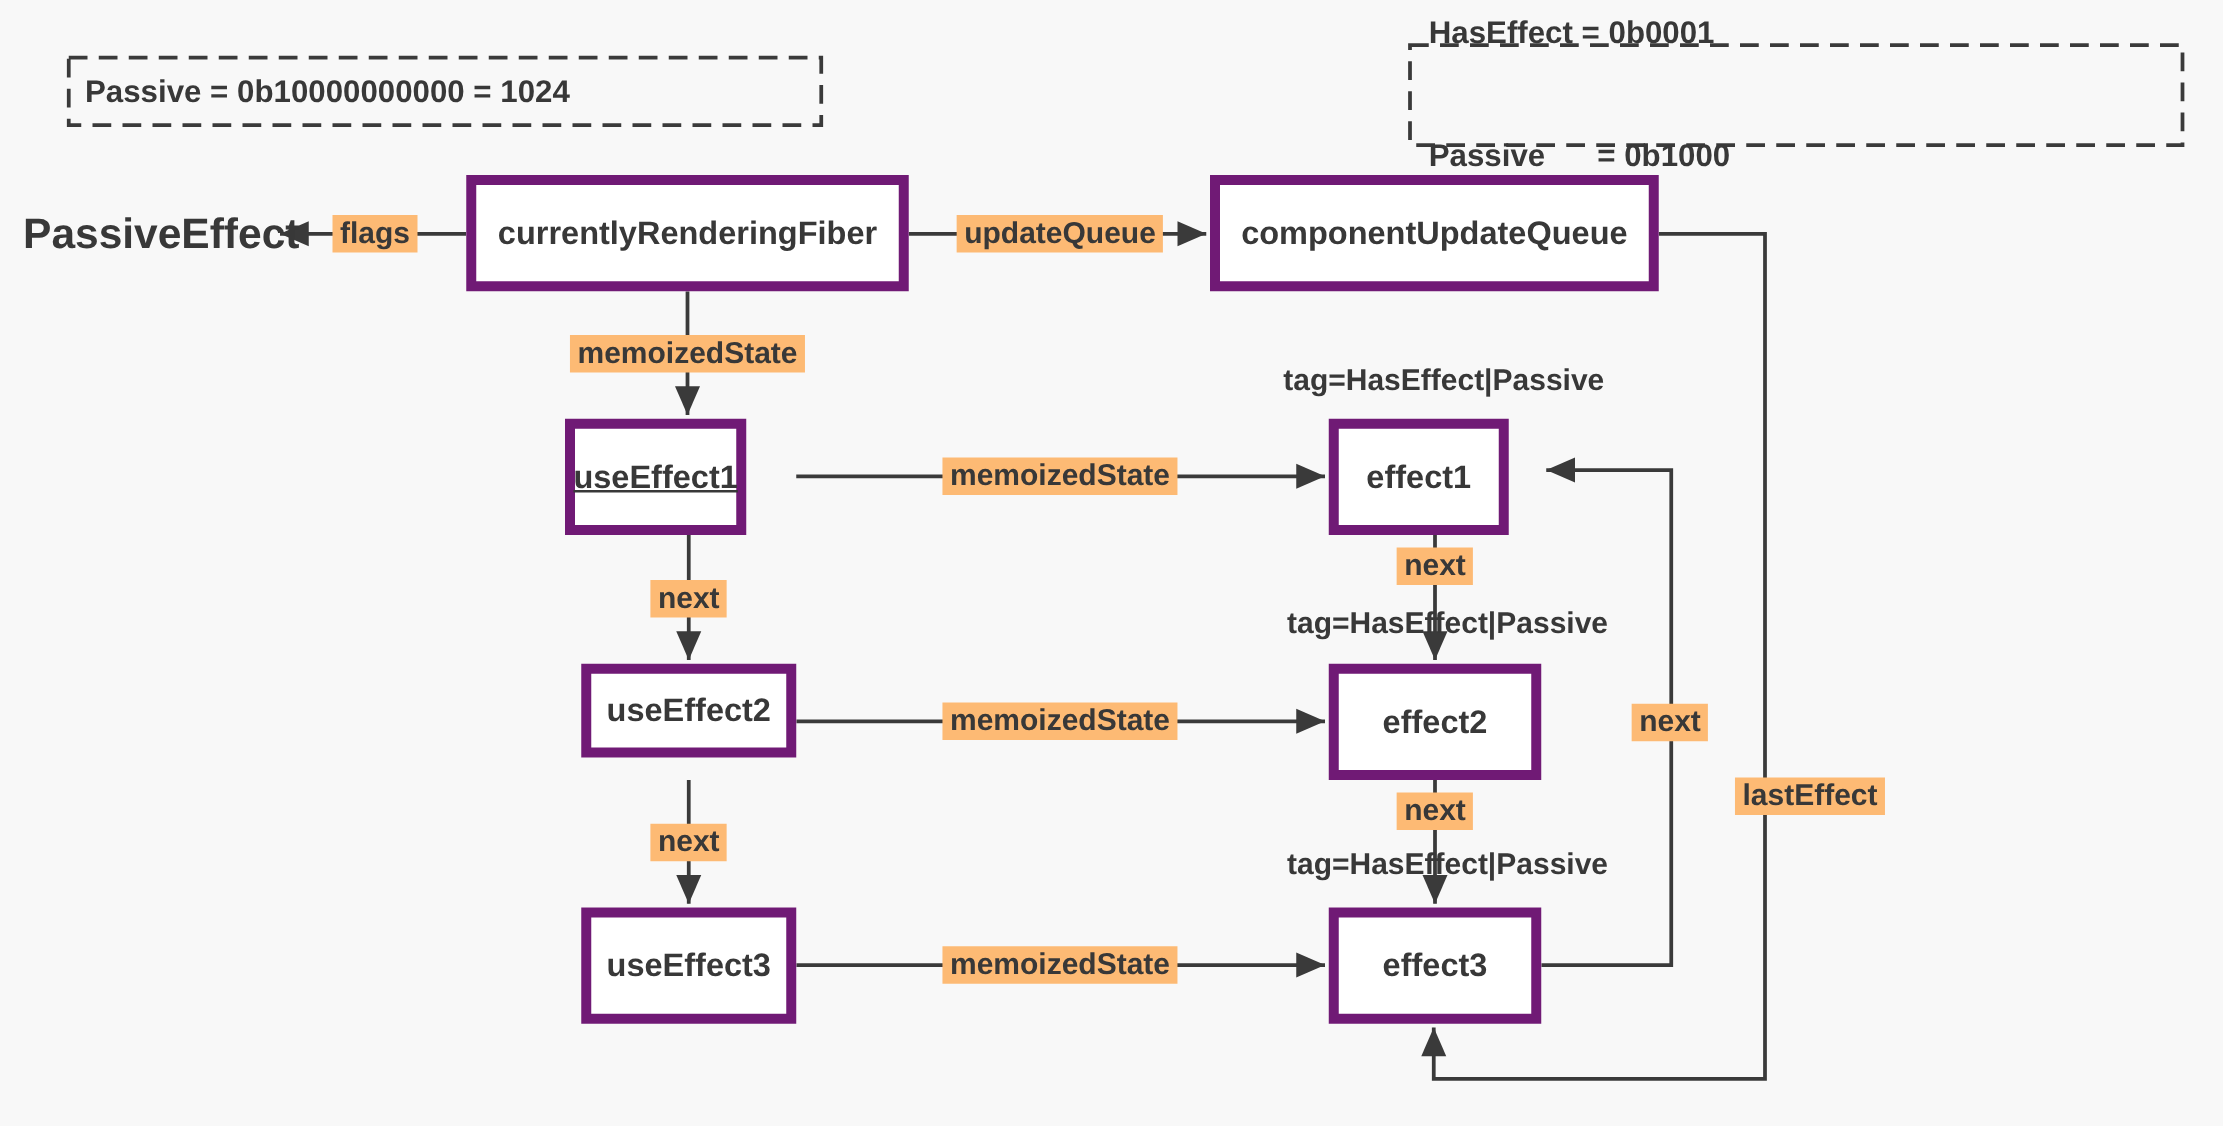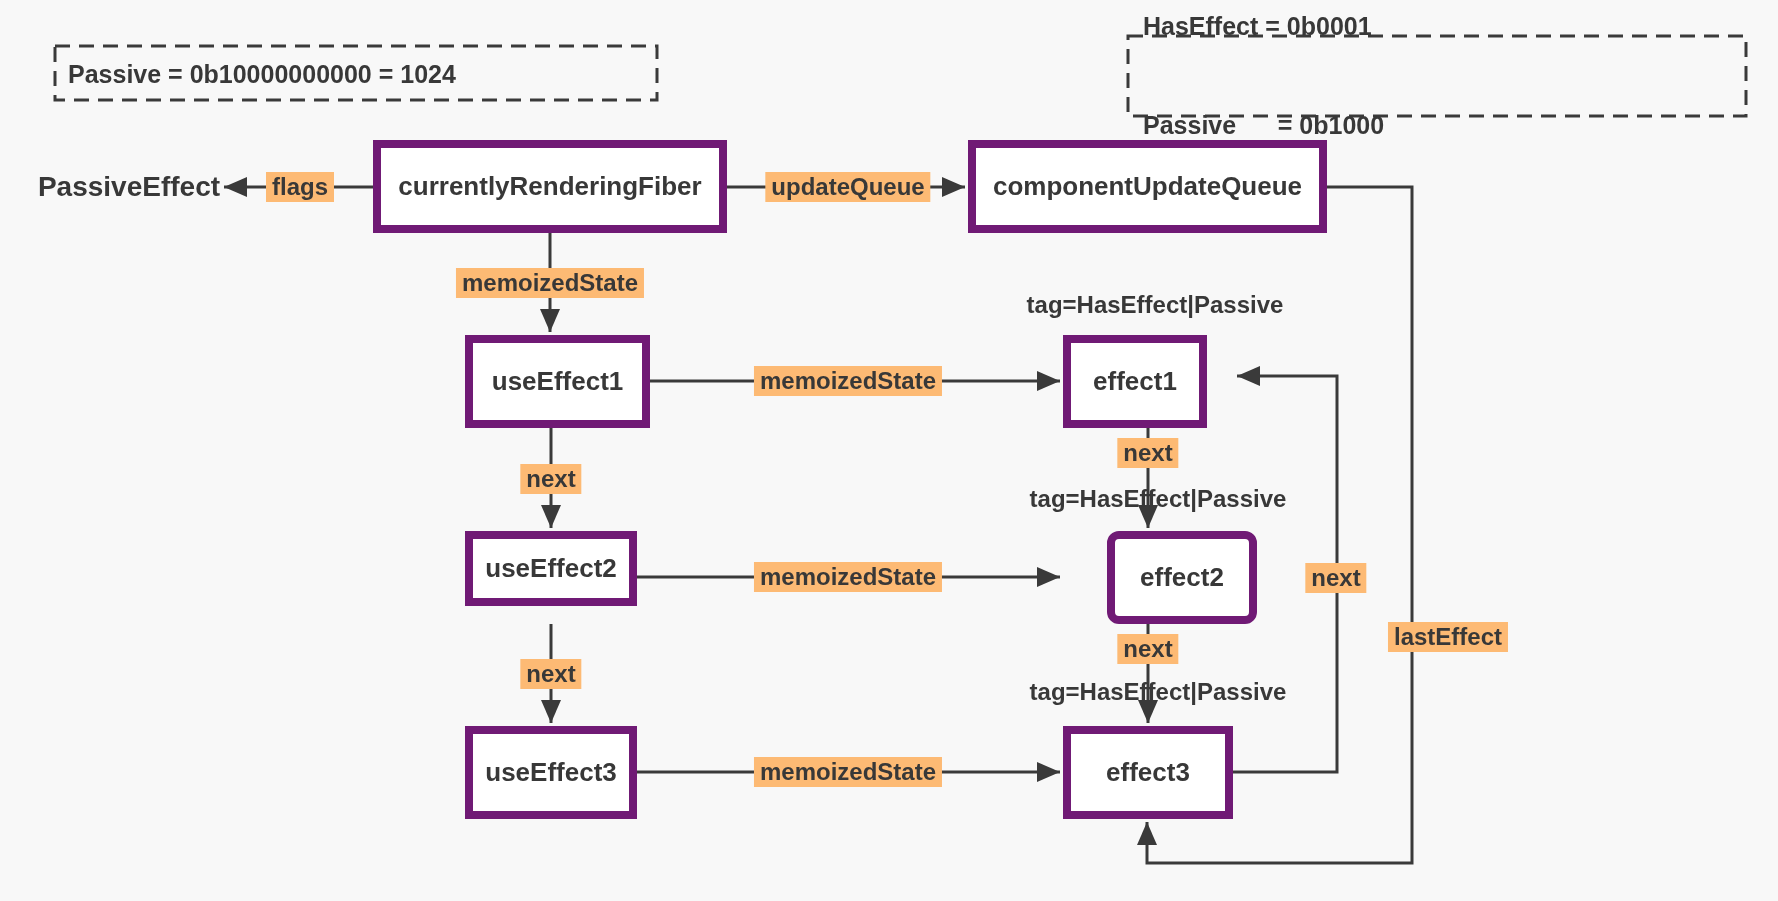--- a/index.html
+++ b/index.html
@@ -68,41 +68,41 @@
     <div>Passive      = 0b1000</div>
   </div>
 
   <div class="node" style="left:373px; top:140px; width:354px; height:93px;">
     <span>currentlyRenderingFiber</span>
   </div>
   <div class="node" style="left:968px; top:140px; width:359px; height:93px;">
     <span>componentUpdateQueue</span>
   </div>
 
-  <div class="node" style="left:465px; top:335px; width:185px; height:93px;">
+  <div class="node" style="left:452px; top:335px; width:145px; height:93px;text-decoration:underline;">
     <span>useEffect1</span>
   </div>
   <div class="node" style="left:465px; top:531px; width:172px; height:75px;">
     <span>useEffect2</span>
   </div>
   <div class="node" style="left:465px; top:726px; width:172px; height:93px;">
     <span>useEffect3</span>
   </div>
 
   <div class="node" style="left:1063px; top:335px; width:144px; height:93px;">
     <span>effect1</span>
   </div>
-  <div class="node" style="left:1107px; top:531px; width:150px; height:93px;border-radius:12px;">
+  <div class="node" style="left:1063px; top:531px; width:170px; height:93px;">
     <span>effect2</span>
   </div>
   <div class="node" style="left:1063px; top:726px; width:170px; height:93px;">
     <span>effect3</span>
   </div>
 
-  <div class="elabel plain" style="left:129px; top:187px; font-size:28px;">PassiveEffect</div>
+  <div class="elabel plain" style="left:129px; top:187px; font-size:34px;">PassiveEffect</div>
   <div class="elabel bg" style="left:300px; top:187px;">flags</div>
   <div class="elabel bg" style="left:848px; top:187px;">updateQueue</div>
 
   <div class="elabel bg" style="left:550px; top:283px;">memoizedState</div>
   <div class="elabel bg" style="left:551px; top:479px;">next</div>
   <div class="elabel bg" style="left:551px; top:674px;">next</div>
 
   <div class="elabel bg" style="left:848px; top:381px;">memoizedState</div>
   <div class="elabel bg" style="left:848px; top:577px;">memoizedState</div>
   <div class="elabel bg" style="left:848px; top:772px;">memoizedState</div>

